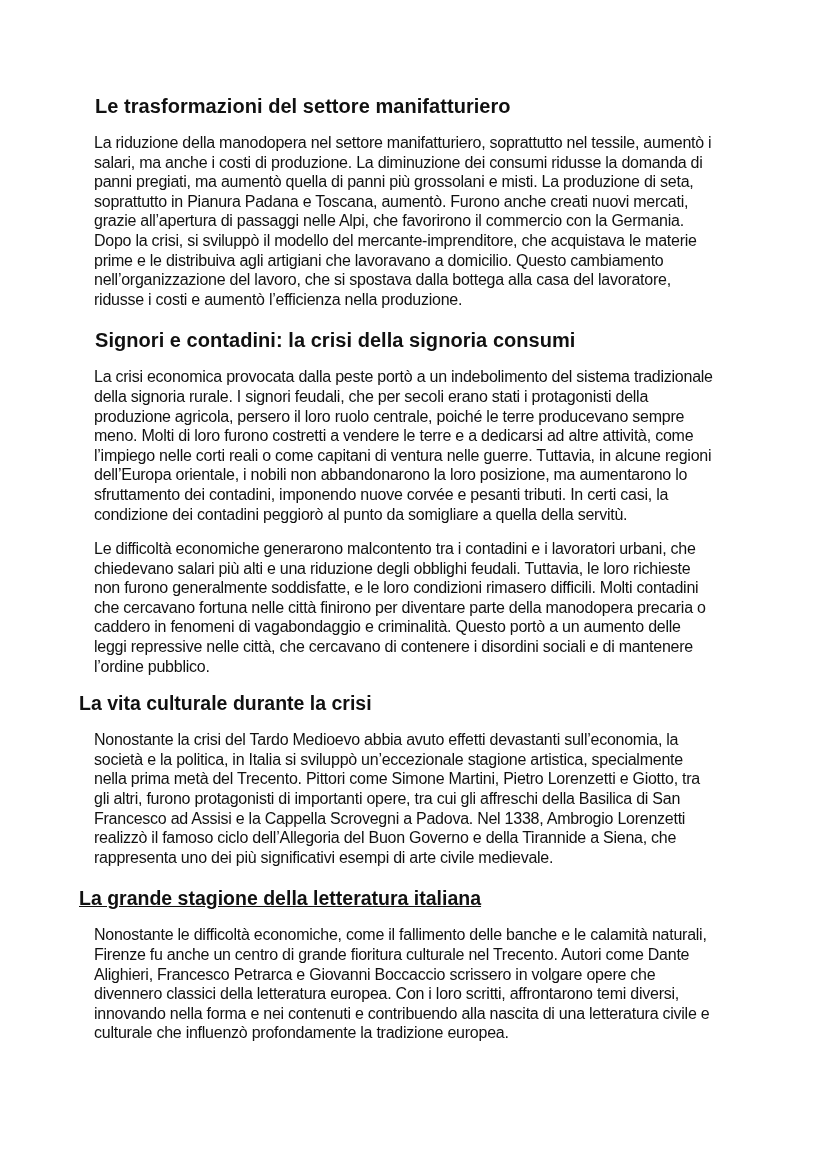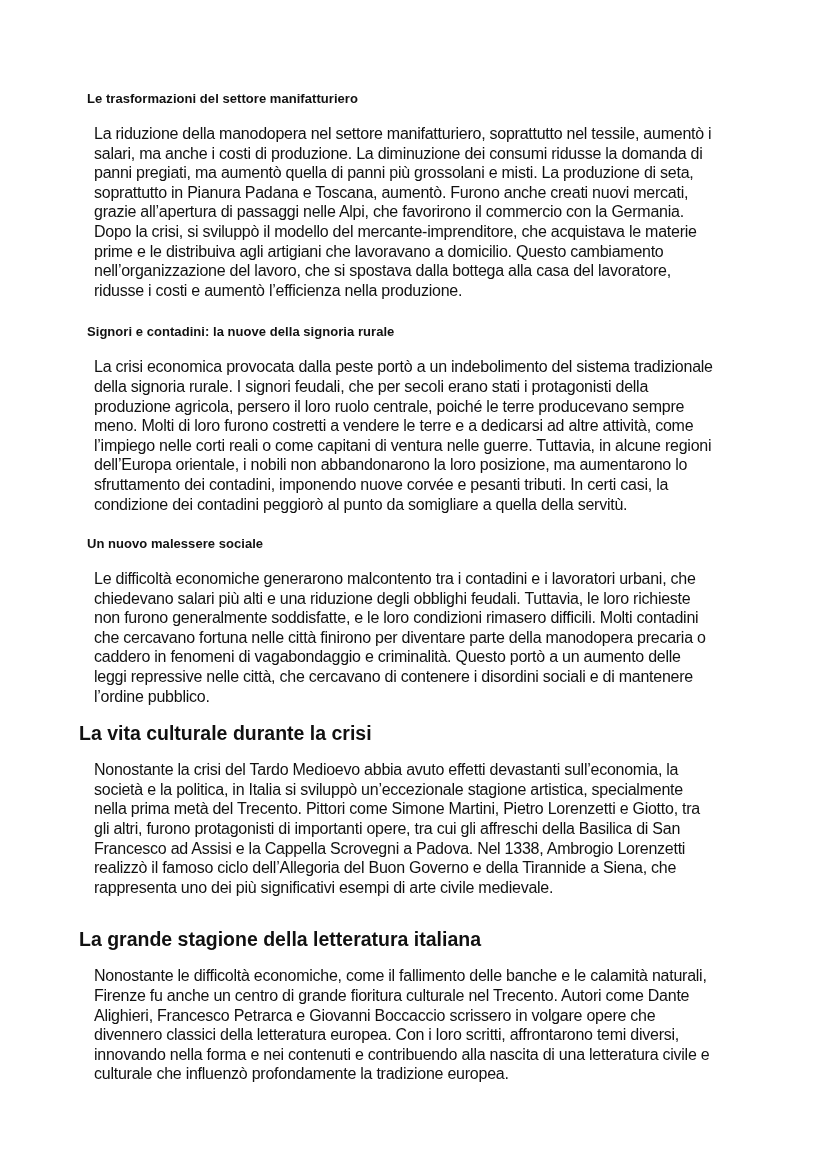--- a/index.html
+++ b/index.html
@@ -2,21 +2,21 @@
 <html><head>
 <meta charset="utf-8">
 <style>
   html, body { margin: 0; padding: 0; background: #ffffff; }
   body {
     width: 828px; height: 1171px; overflow: hidden; position: relative;
     font-family: "Liberation Sans", sans-serif; color: #111111;
   }
   .page { position: absolute; left: 79px; top: 80px; width: 700px; }
   .sub-heading {
-    font-weight: bold; font-size: 13px; line-height: 21px; margin: 8px;
+    font-weight: bold; font-size: 20px; line-height: 21px; margin: 16px;
     letter-spacing: 0.05px;
   }
   .section-heading {
     font-weight: bold; font-size: 19.5px; line-height: 24px; margin: 0;
   }
   .para {
     font-size: 16px; line-height: 19.6px; margin: 15px; white-space: pre-line;
     letter-spacing: -0.25px;
   }
 </style>
@@ -30,50 +30,49 @@
 salari, ma anche i costi di produzione. La diminuzione dei consumi ridusse la domanda di
 panni pregiati, ma aumentò quella di panni più grossolani e misti. La produzione di seta,
 soprattutto in Pianura Padana e Toscana, aumentò. Furono anche creati nuovi mercati,
 grazie all’apertura di passaggi nelle Alpi, che favorirono il commercio con la Germania.
 Dopo la crisi, si sviluppò il modello del mercante-imprenditore, che acquistava le materie
 prime e le distribuiva agli artigiani che lavoravano a domicilio. Questo cambiamento
 nell’organizzazione del lavoro, che si spostava dalla bottega alla casa del lavoratore,
 ridusse i costi e aumentò l’efficienza nella produzione.</p>
 
 
-  <h3 class="sub-heading" style="margin-top:21px;">Signori e contadini: la nuove della signoria rurale</h3>
+  <h3 class="sub-heading" style="margin-top:21px;">Signori e contadini: la crisi della signoria consumi</h3>
   <p class="para">La crisi economica provocata dalla peste portò a un indebolimento del sistema tradizionale
 della signoria rurale. I signori feudali, che per secoli erano stati i protagonisti della
 produzione agricola, persero il loro ruolo centrale, poiché le terre producevano sempre
 meno. Molti di loro furono costretti a vendere le terre e a dedicarsi ad altre attività, come
 l’impiego nelle corti reali o come capitani di ventura nelle guerre. Tuttavia, in alcune regioni
 dell’Europa orientale, i nobili non abbandonarono la loro posizione, ma aumentarono lo
 sfruttamento dei contadini, imponendo nuove corvée e pesanti tributi. In certi casi, la
 condizione dei contadini peggiorò al punto da somigliare a quella della servitù.</p>
 
-  <h3 class="sub-heading" style="margin-top:19px;">Un nuovo malessere sociale</h3>
   <p class="para">Le difficoltà economiche generarono malcontento tra i contadini e i lavoratori urbani, che
 chiedevano salari più alti e una riduzione degli obblighi feudali. Tuttavia, le loro richieste
 non furono generalmente soddisfatte, e le loro condizioni rimasero difficili. Molti contadini
 che cercavano fortuna nelle città finirono per diventare parte della manodopera precaria o
 caddero in fenomeni di vagabondaggio e criminalità. Questo portò a un aumento delle
 leggi repressive nelle città, che cercavano di contenere i disordini sociali e di mantenere
 l’ordine pubblico.</p>
 
   <h2 class="section-heading" style="margin-top:6px;">La vita culturale durante la crisi</h2>
 
   <p class="para">Nonostante la crisi del Tardo Medioevo abbia avuto effetti devastanti sull’economia, la
 società e la politica, in Italia si sviluppò un’eccezionale stagione artistica, specialmente
 nella prima metà del Trecento. Pittori come Simone Martini, Pietro Lorenzetti e Giotto, tra
 gli altri, furono protagonisti di importanti opere, tra cui gli affreschi della Basilica di San
 Francesco ad Assisi e la Cappella Scrovegni a Padova. Nel 1338, Ambrogio Lorenzetti
 realizzò il famoso ciclo dell’Allegoria del Buon Governo e della Tirannide a Siena, che
 rappresenta uno dei più significativi esempi di arte civile medievale.</p>
 
-  <h3 class="section-heading" style="margin-top:30px;">La grande stagione della letteratura italiana</h3>
+  <h3 class="section-heading" style="margin-top:19px;text-decoration:underline;">La grande stagione della letteratura italiana</h3>
   <p class="para">Nonostante le difficoltà economiche, come il fallimento delle banche e le calamità naturali,
 Firenze fu anche un centro di grande fioritura culturale nel Trecento. Autori come Dante
 Alighieri, Francesco Petrarca e Giovanni Boccaccio scrissero in volgare opere che
 divennero classici della letteratura europea. Con i loro scritti, affrontarono temi diversi,
 innovando nella forma e nei contenuti e contribuendo alla nascita di una letteratura civile e
 culturale che influenzò profondamente la tradizione europea.</p>
 
 </div>
 
 </body></html>

